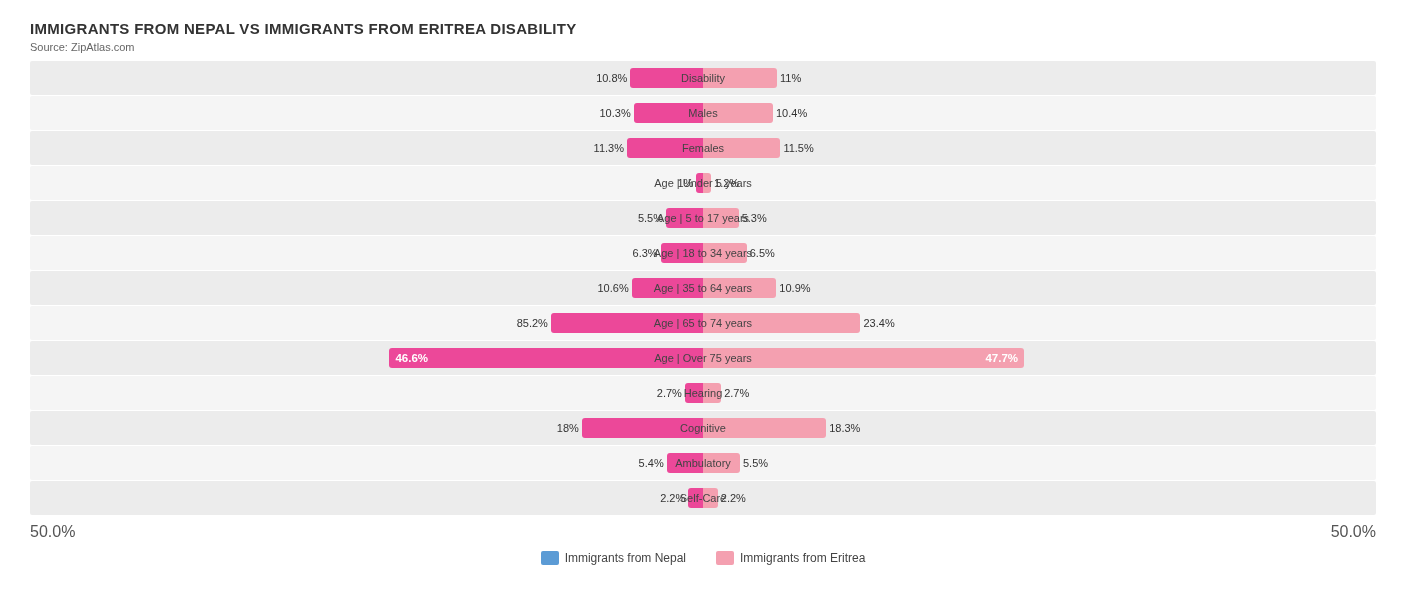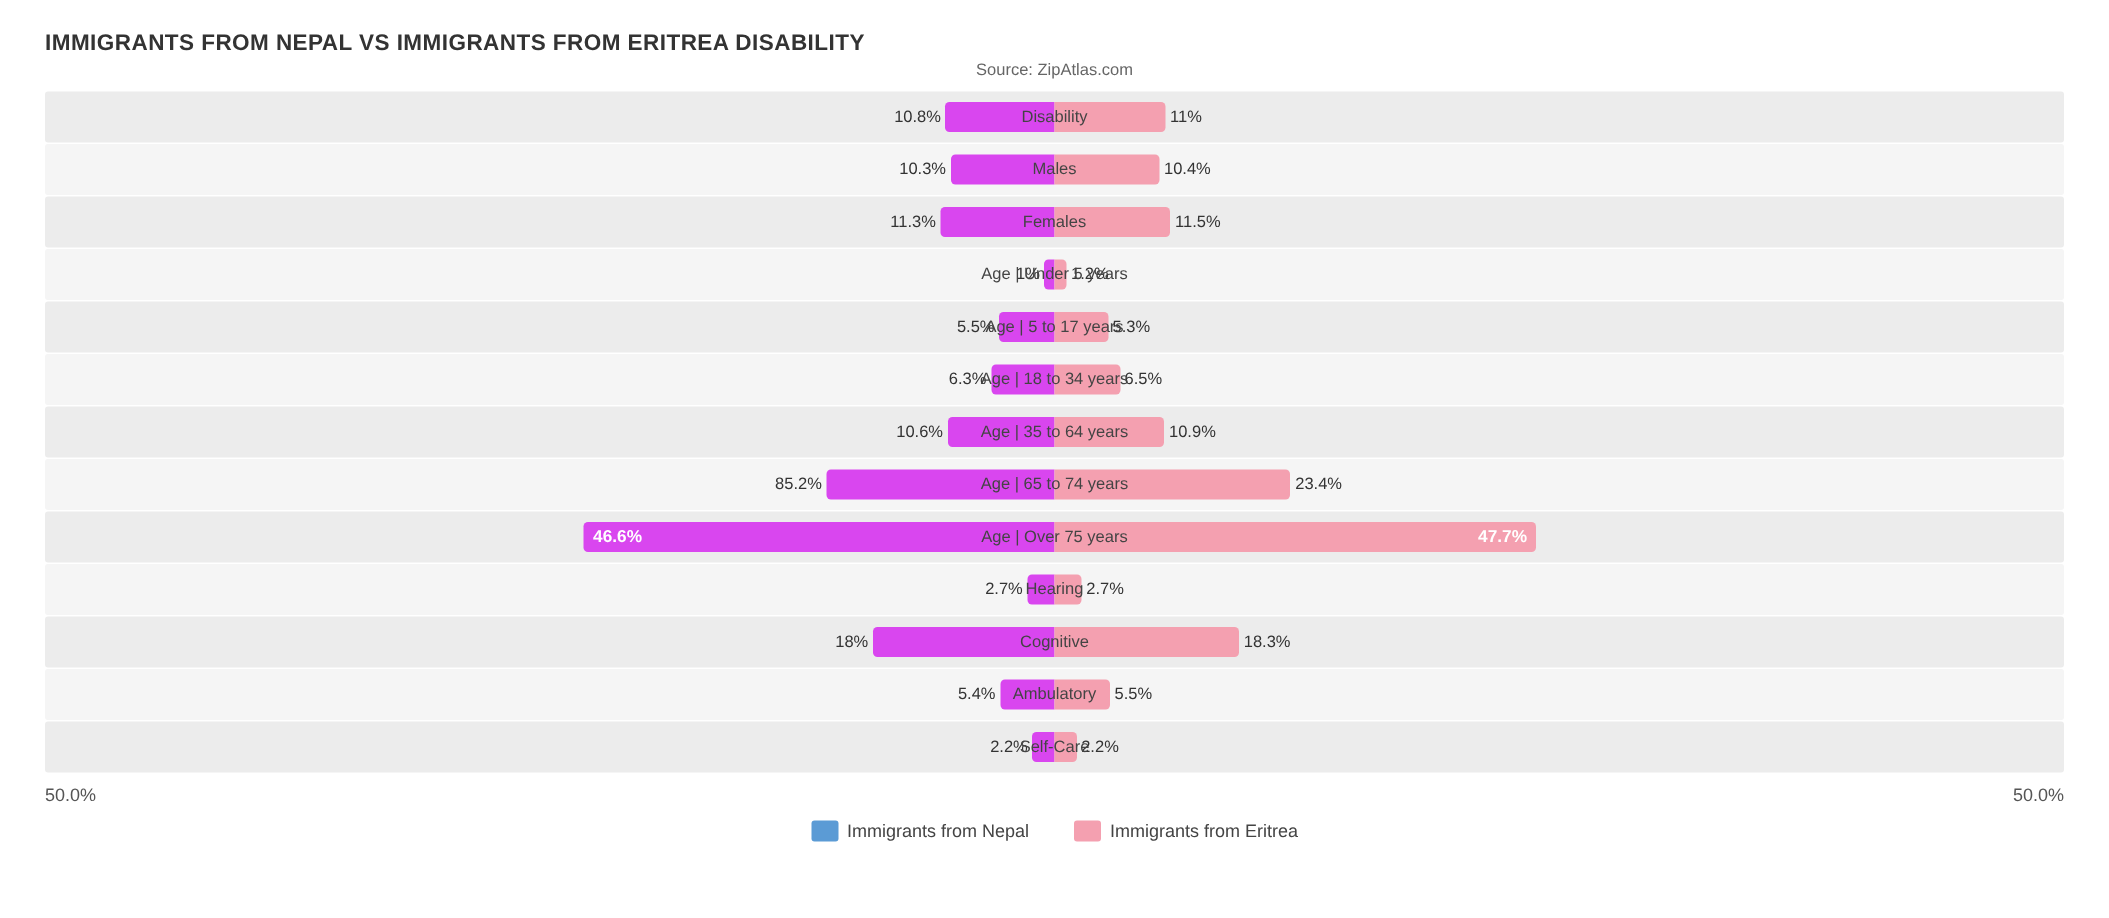--- a/index.html
+++ b/index.html
@@ -14,21 +14,21 @@
       font-size: 15px;
       font-weight: bold;
       text-transform: uppercase;
       color: #333;
       margin-bottom: 4px;
       letter-spacing: 0.3px;
     }
     .source {
       font-size: 11px;
       color: #666;
-      text-align: center;
+      text-align: left;
       margin-bottom: 8px;
     }
     .chart-area {
       position: relative;
       width: 100%;
     }
     .row {
       display: flex;
       align-items: center;
       height: 34px;
@@ -69,21 +69,21 @@
       transform: translateX(-50%);
       z-index: 10;
       font-size: 11px;
       color: #444;
       white-space: nowrap;
       background: transparent;
       text-align: left;
       pointer-events: none;
     }
     .bar-blue {
-      background: #d946ef;
+      background: #ec4899;
       height: 20px;
       border-radius: 3px 0 0 3px;
       display: flex;
       align-items: center;
       justify-content: flex-start;
       position: relative;
     }
     .bar-pink {
       background: #f4a0b0;
       height: 20px;
@@ -124,21 +124,21 @@
       right: 6px;
       white-space: nowrap;
     }
     .axis-row {
       display: flex;
       justify-content: space-between;
       margin-top: 8px;
       padding: 0 0;
     }
     .axis-label {
-      font-size: 12px;
+      font-size: 16px;
       color: #555;
     }
     .legend {
       display: flex;
       justify-content: center;
       gap: 30px;
       margin-top: 10px;
     }
     .legend-item {
       display: flex;

